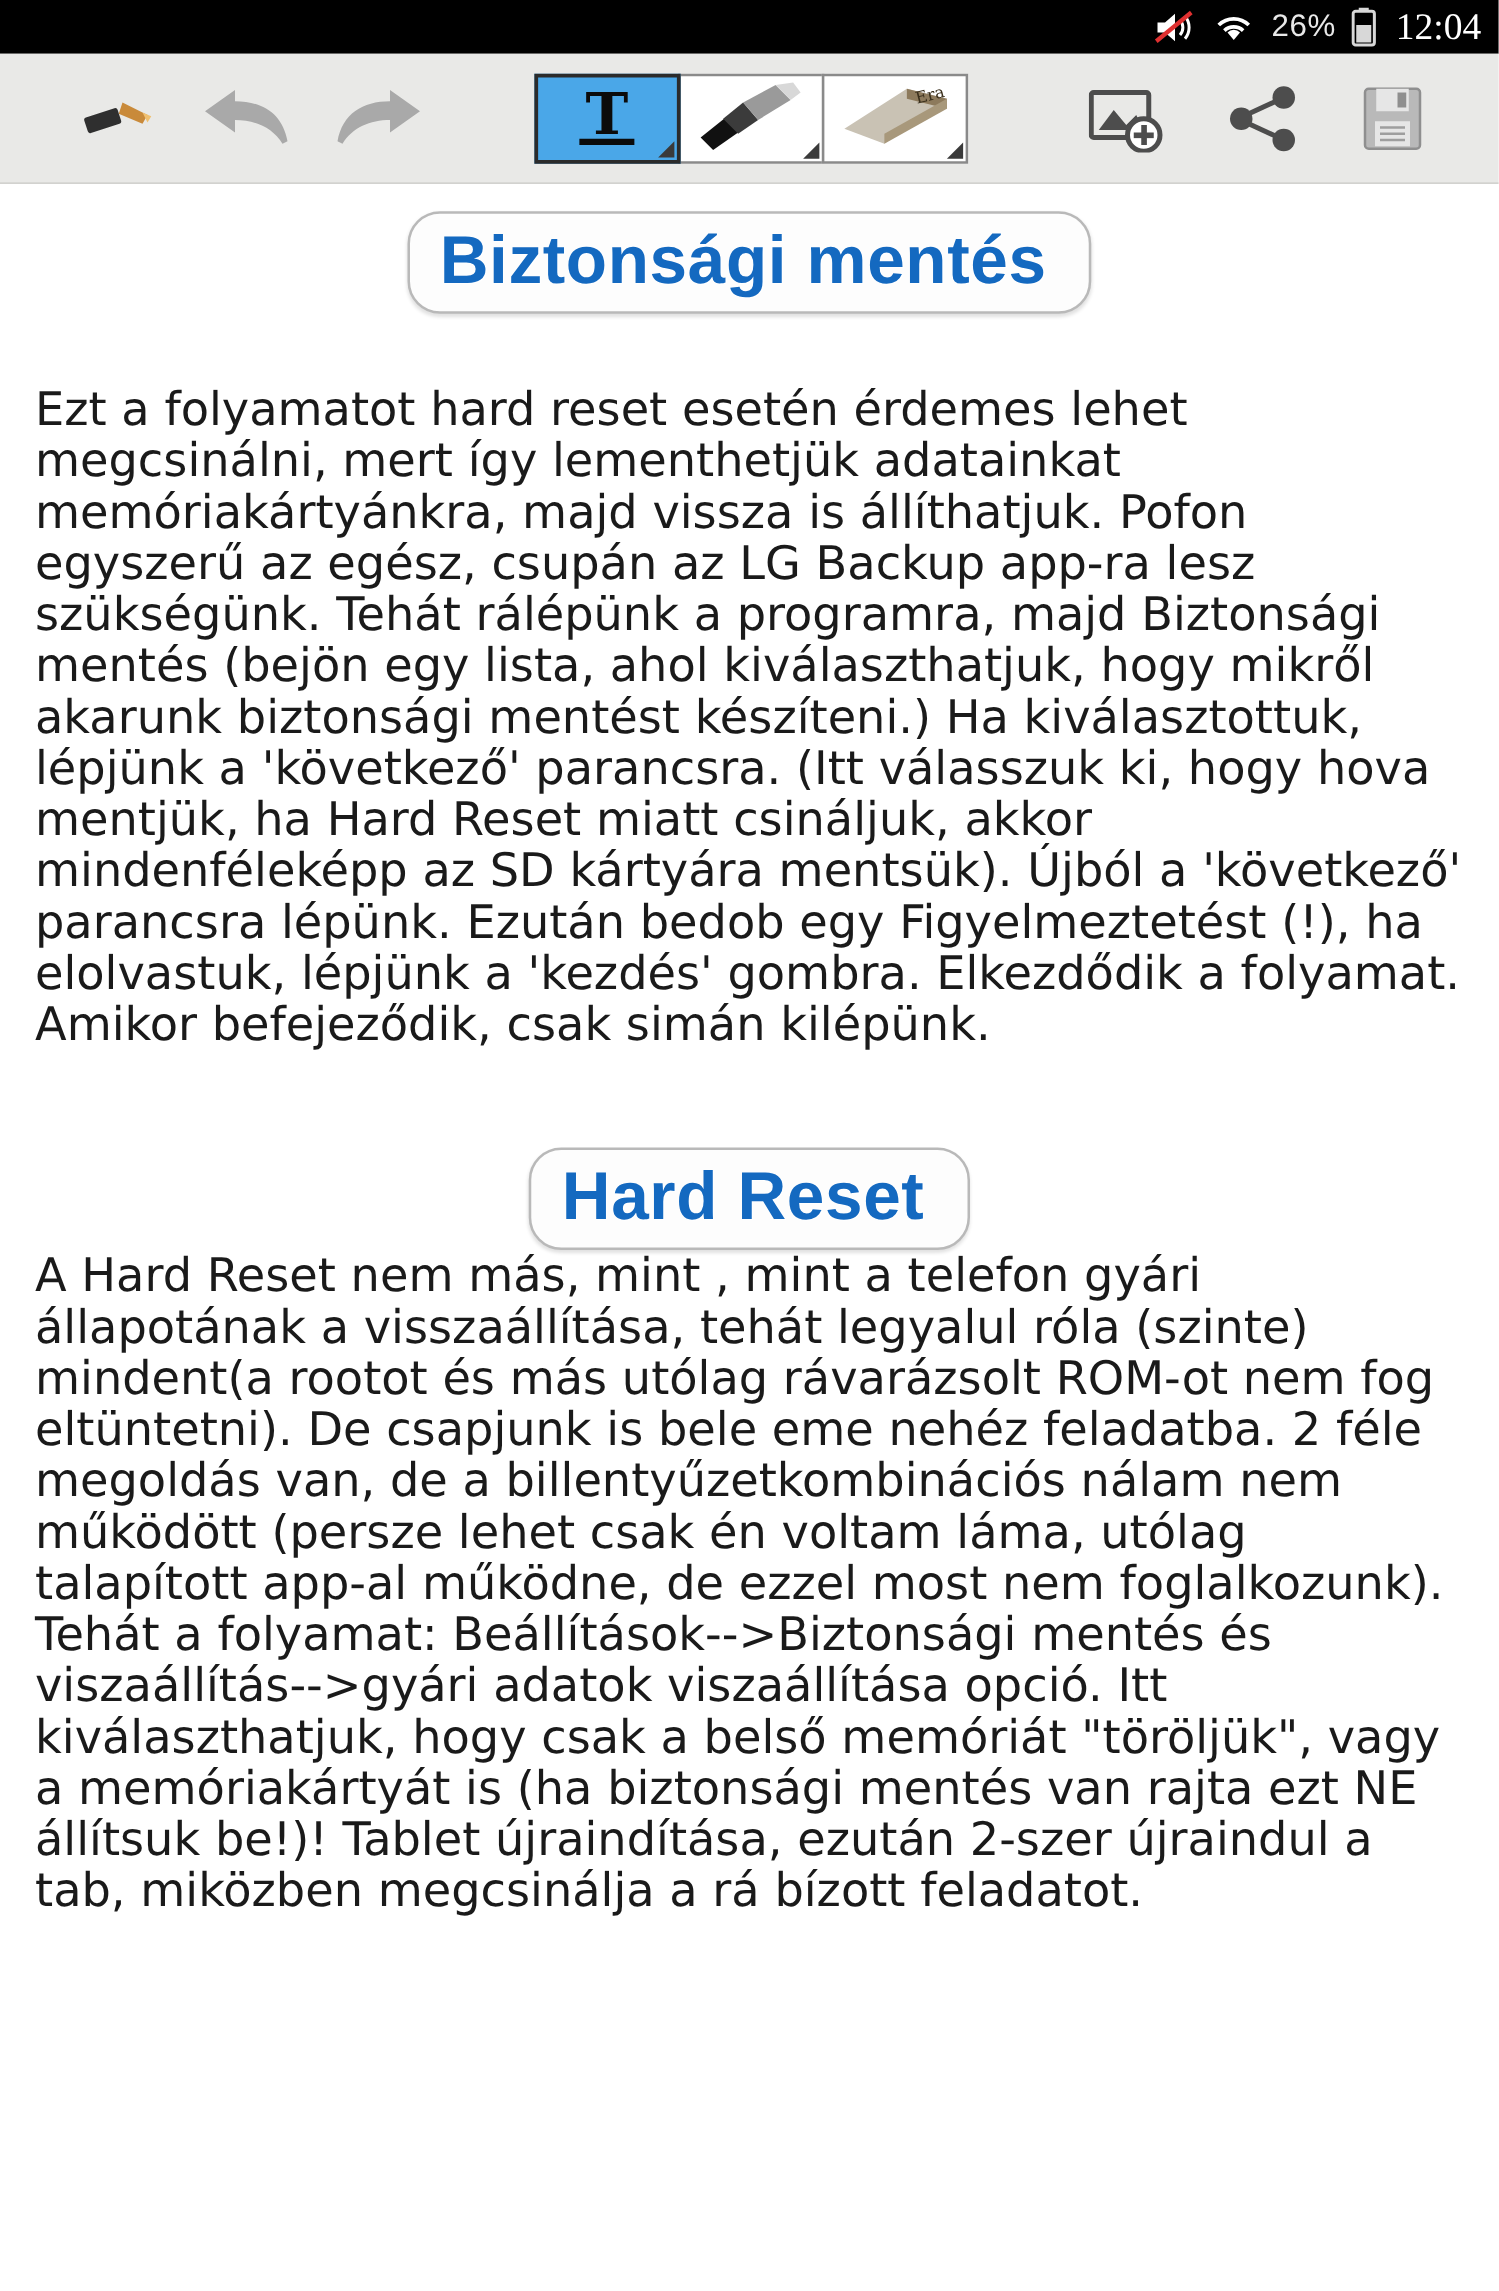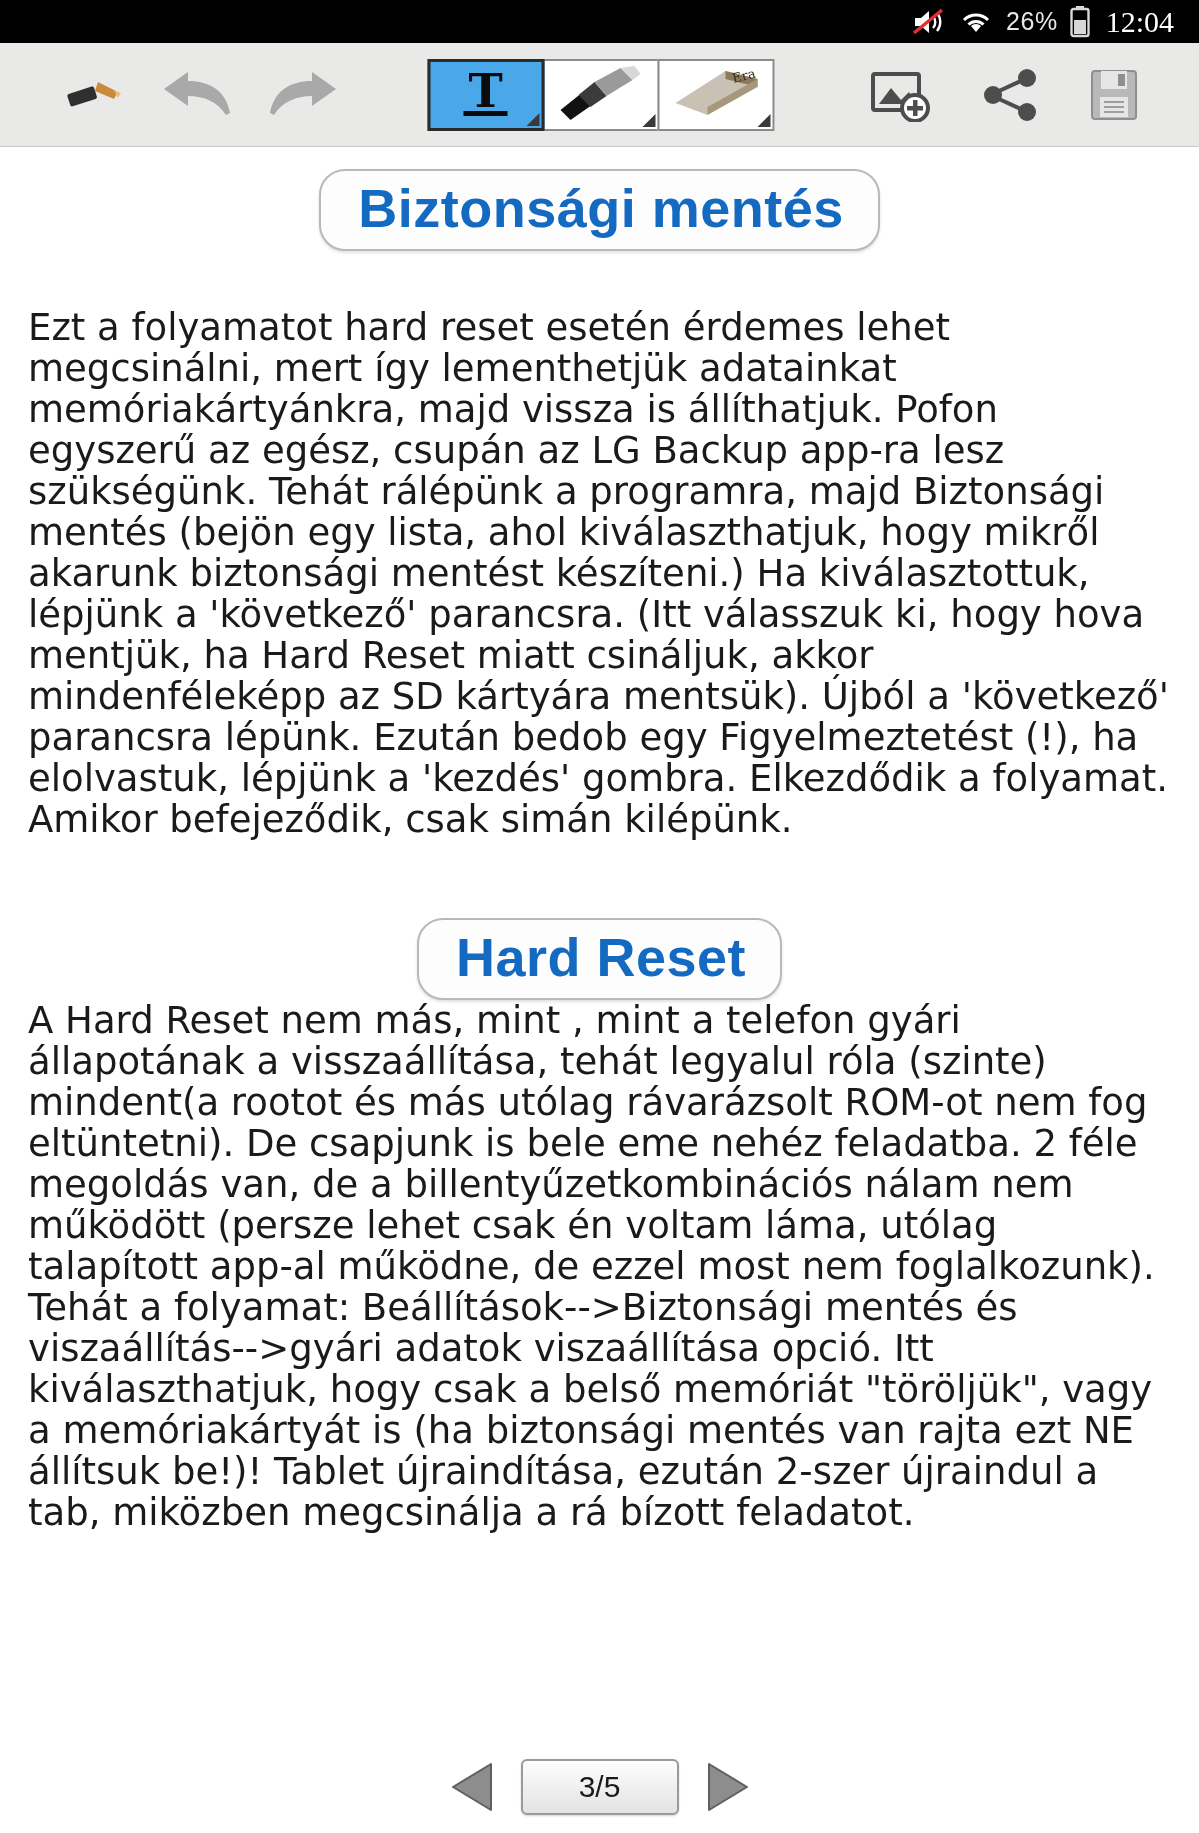--- a/index.html
+++ b/index.html
@@ -15,21 +15,21 @@
     position: relative;
   }
 
   
   .statusbar {
     height: 43px;
     background: #000000;
     display: flex;
     align-items: center;
     justify-content: flex-end;
-    padding-right: 25px;
+    padding-right: 14px;
     box-sizing: border-box;
   }
   .status-icons {
     display: flex;
     align-items: center;
     gap: 12px;
   }
   .si {
     display: inline-flex;
     align-items: center;
@@ -120,21 +120,21 @@
     background: #ffffff;
   }
   .title-wrap {
     display: flex;
     justify-content: center;
   }
   .title-pill {
     border: 2px solid #b9b9b9;
     border-radius: 26px;
     background: #fdfdfd;
-    padding: 6px 34px 10px 37px;
+    padding: 6px 34px 10px 24px;
     box-shadow: 0 2px 3px rgba(0,0,0,0.12);
   }
   .title-pill .t {
     font-family: "Liberation Sans", sans-serif;
     font-weight: bold;
     font-size: 54px;
     color: #1469c0;
     text-shadow: 1px 1px 0 #ffffff;
     letter-spacing: 0.5px;
     white-space: nowrap;
@@ -323,30 +323,13 @@
   <div class="para sp-para-1">Ezt a folyamatot hard reset  esetén érdemes lehet megcsinálni, mert így lementhetjük adatainkat memóriakártyánkra, majd vissza is állíthatjuk. Pofon egyszerű az egész, csupán az LG Backup app-ra lesz szükségünk. Tehát rálépünk a programra, majd Biztonsági mentés (bejön egy lista, ahol kiválaszthatjuk, hogy mikről akarunk biztonsági mentést készíteni.) Ha kiválasztottuk, lépjünk a 'következő' parancsra. (Itt válasszuk ki, hogy hova mentjük, ha Hard Reset miatt csináljuk, akkor mindenféleképp az SD kártyára mentsük). Újból a 'következő' parancsra lépünk. Ezután bedob egy Figyelmeztetést (!), ha elolvastuk, lépjünk a 'kezdés' gombra. Elkezdődik a folyamat. Amikor befejeződik, csak simán kilépünk.</div>
 
   <div class="title-wrap sp-title-2">
     <div class="title-pill">
       <div class="t">Hard Reset</div>
     </div>
   </div>
 
   <div class="para sp-para-2">A Hard Reset nem más, mint , mint a telefon gyári állapotának a visszaállítása, tehát legyalul róla (szinte) mindent(a rootot és más utólag rávarázsolt ROM-ot nem fog eltüntetni). De csapjunk is bele eme nehéz feladatba. 2 féle megoldás van, de a billentyűzetkombinációs nálam nem működött (persze lehet csak én voltam láma, utólag talapított app-al működne, de ezzel most nem foglalkozunk). Tehát a folyamat: Beállítások--&gt;Biztonsági mentés és viszaállítás--&gt;gyári adatok viszaállítása opció. Itt kiválaszthatjuk, hogy csak a belső memóriát "töröljük", vagy a memóriakártyát is (ha biztonsági mentés van rajta ezt NE állítsuk be!)! Tablet újraindítása, ezután 2-szer újraindul a tab, miközben megcsinálja a rá bízott feladatot.</div>
 
-  <div class="pager">
-
-    <span class="arrow-btn">
-      <svg width="52" height="54" viewBox="0 0 52 54">
-        <polygon points="44,4 44,50 6,27" fill="#8d8d8d" stroke="#5f5f5f" stroke-width="2" stroke-linejoin="round"></polygon>
-      </svg>
-    </span>
-
-    <span class="page-box">3/5</span>
-
-    <span class="arrow-btn">
-      <svg width="52" height="54" viewBox="0 0 52 54">
-        <polygon points="8,4 8,50 46,27" fill="#8d8d8d" stroke="#5f5f5f" stroke-width="2" stroke-linejoin="round"></polygon>
-      </svg>
-    </span>
-
-  </div>
 </div>
 
 </body></html>

